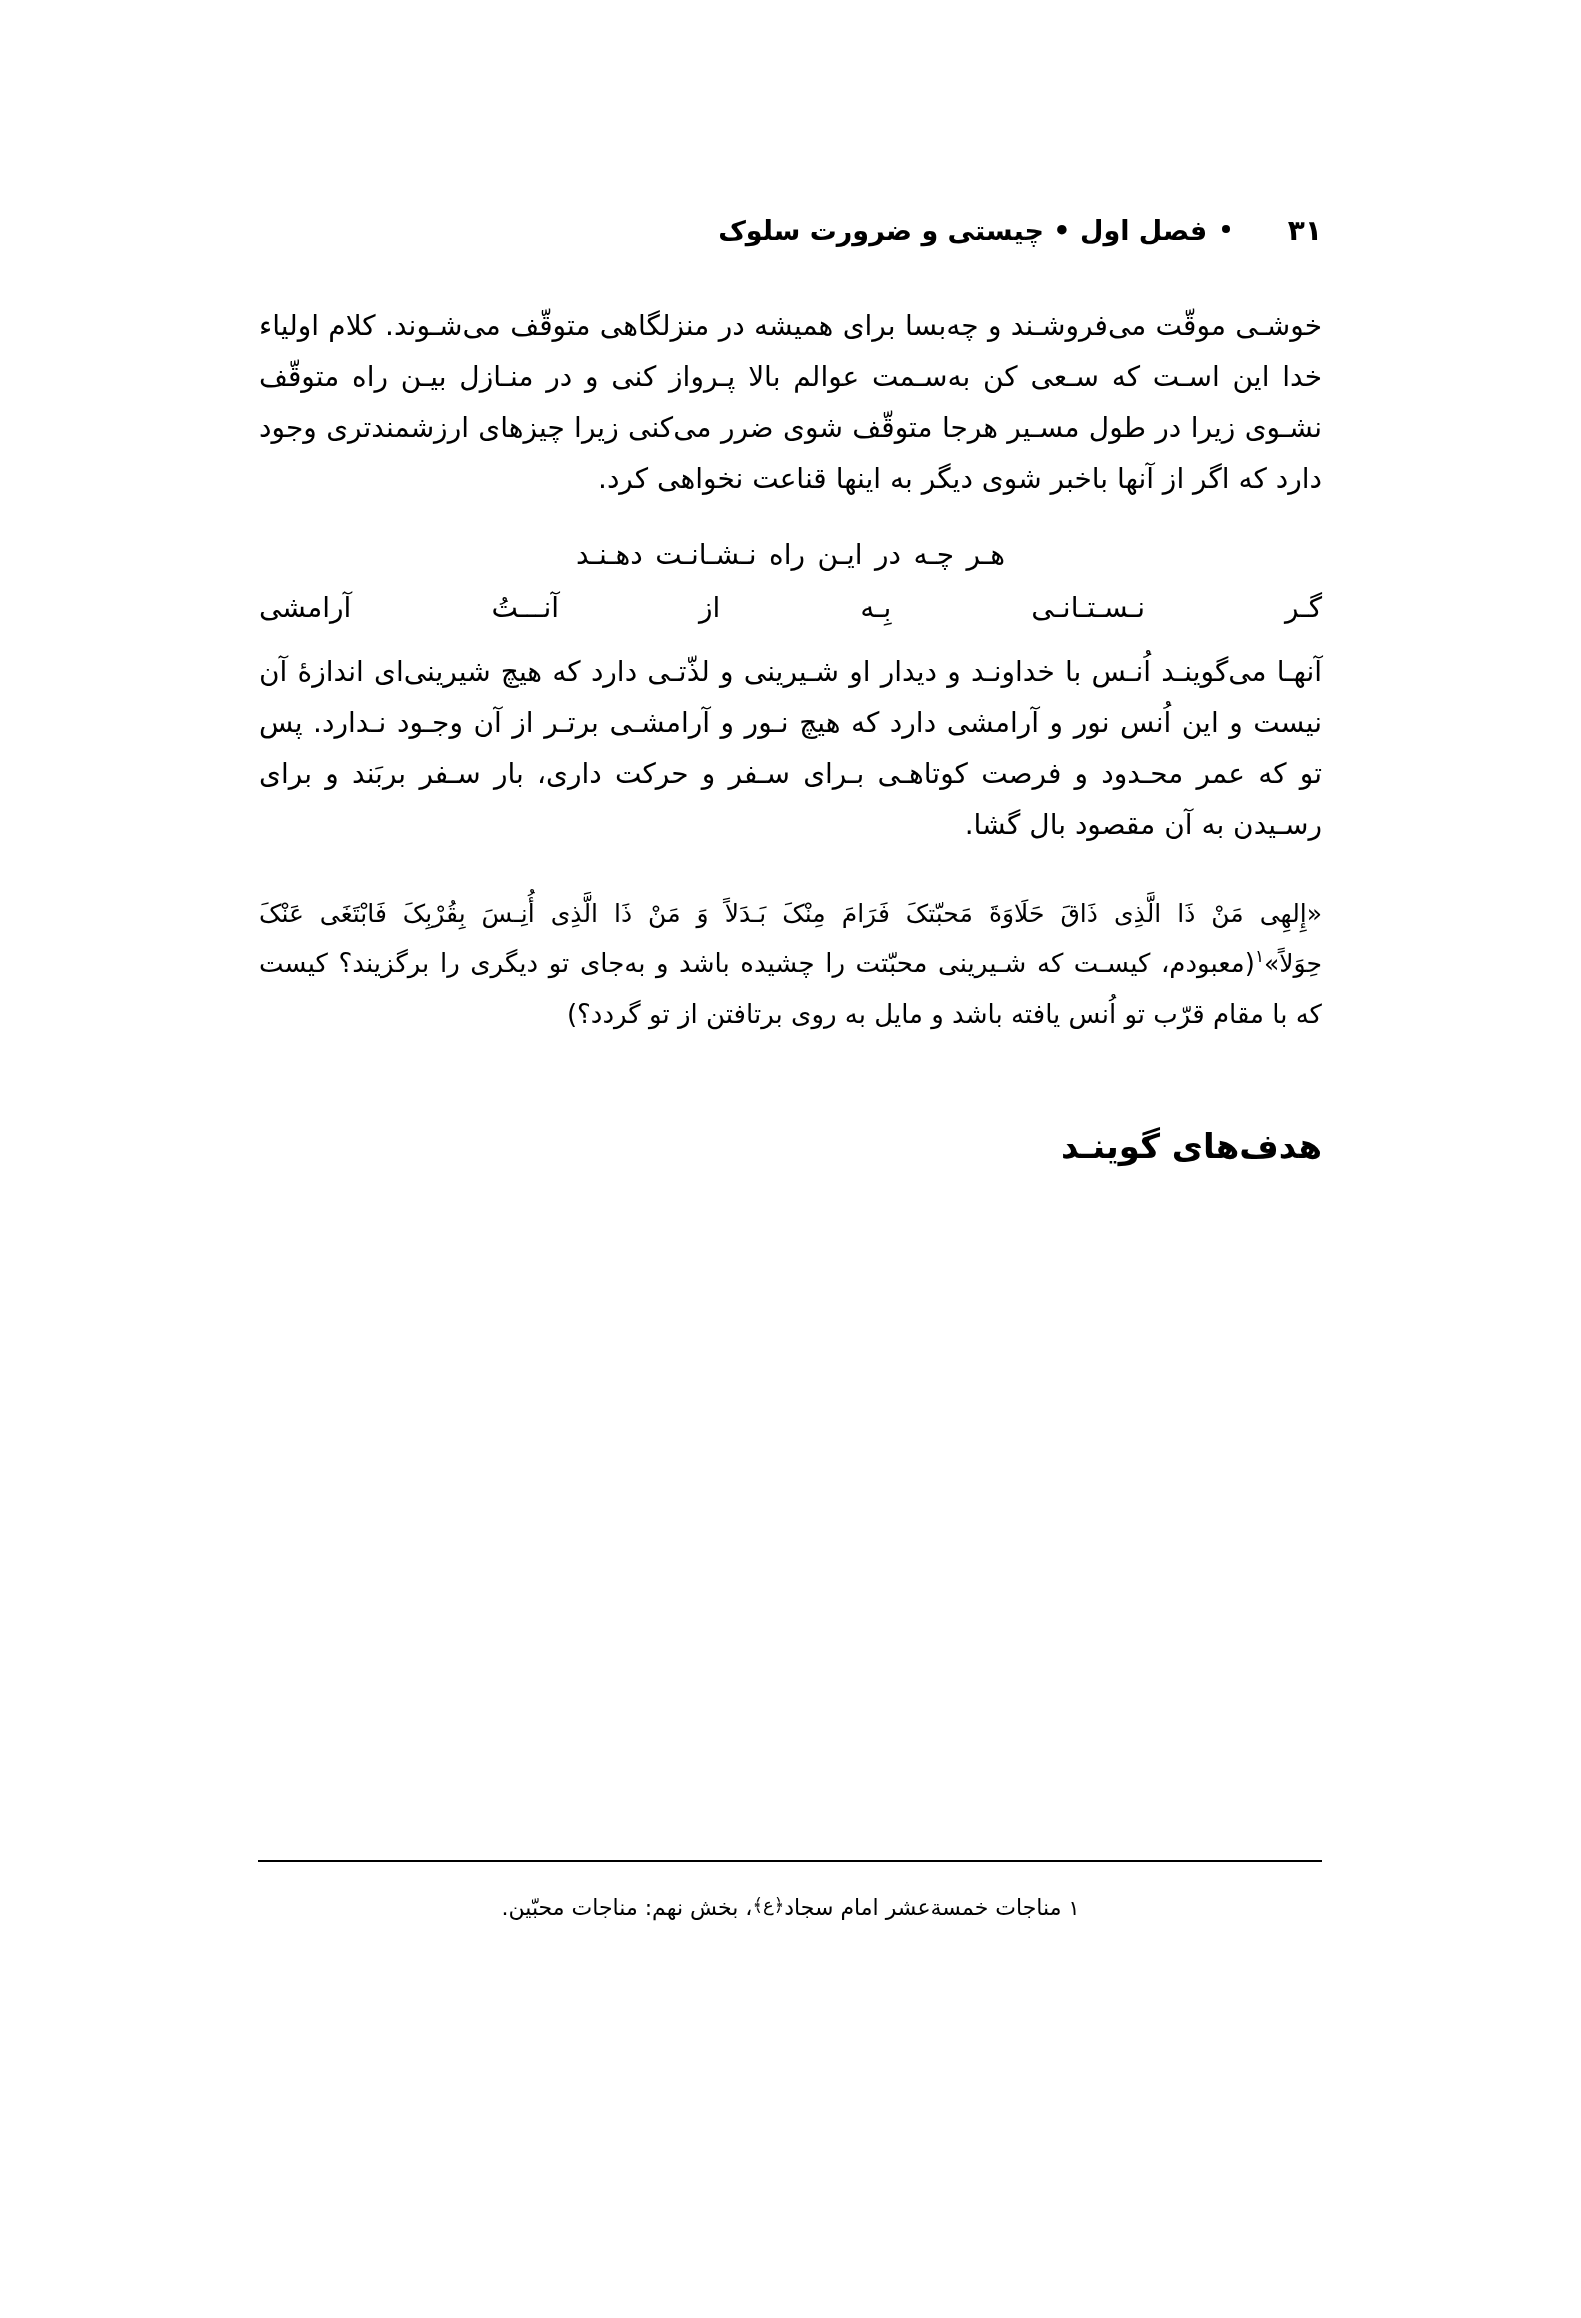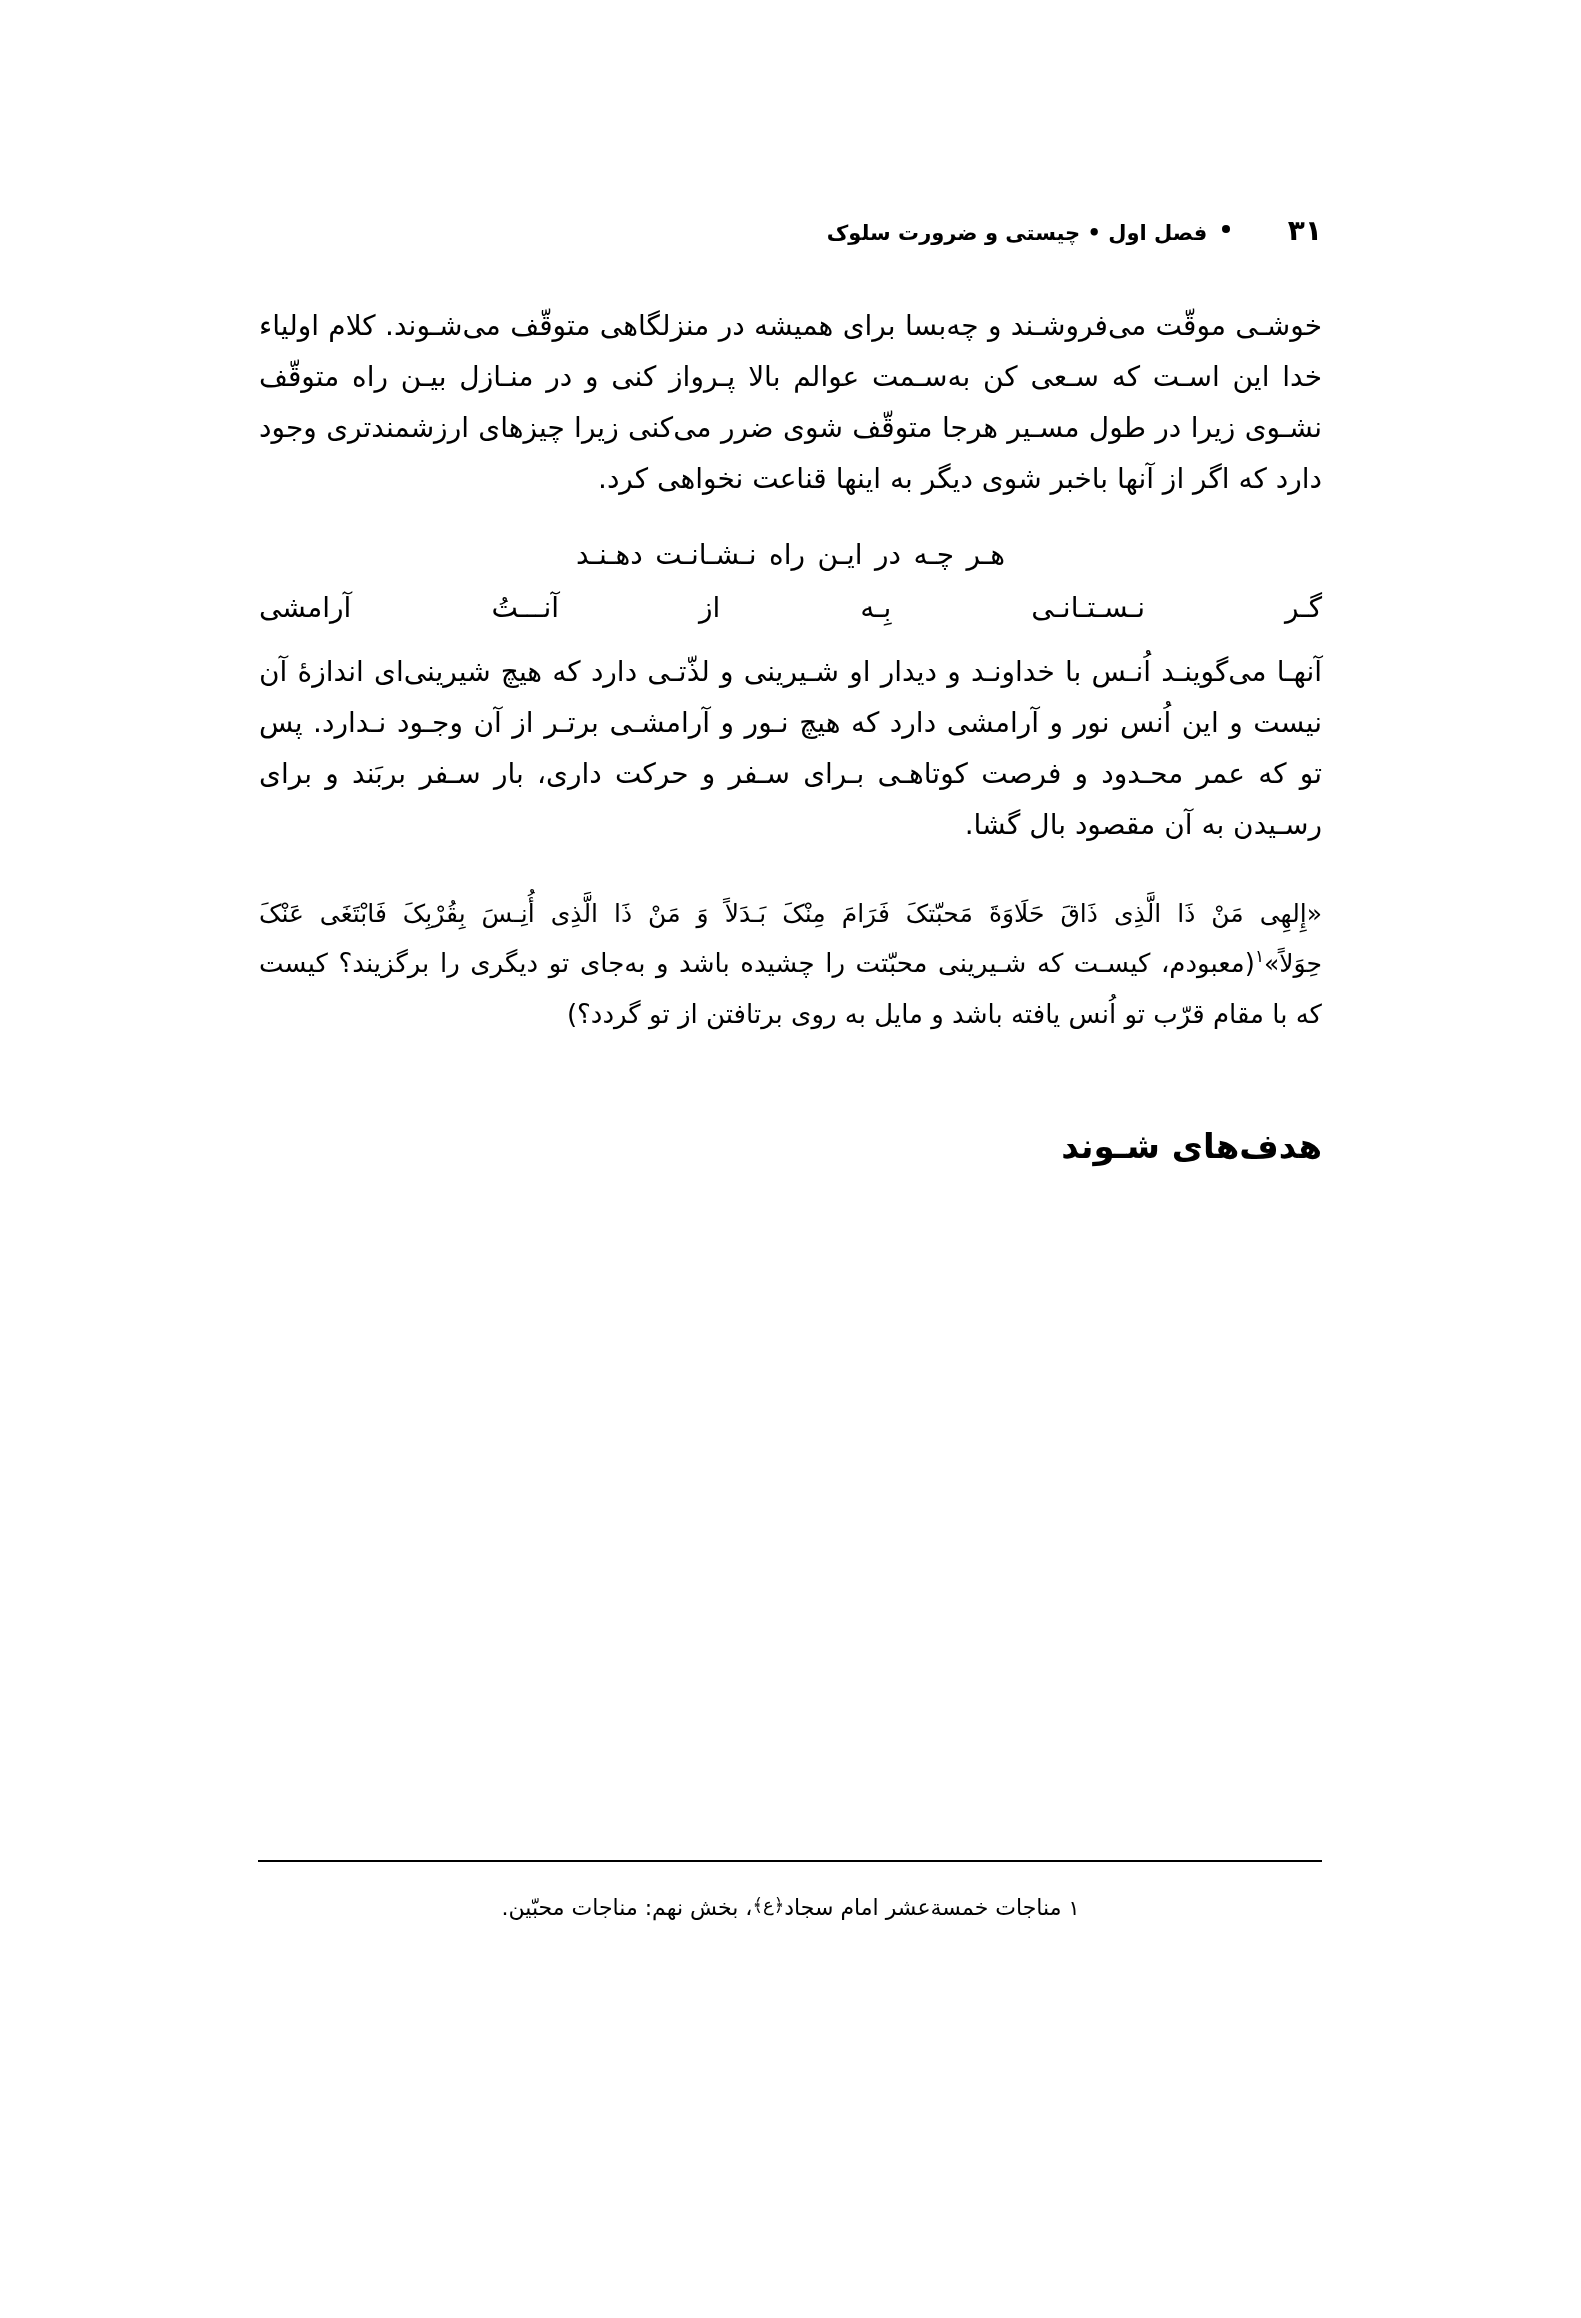--- a/index.html
+++ b/index.html
@@ -30,21 +30,21 @@
     flex-direction: row;
     align-items: baseline;
     justify-content: flex-start;
     font-size: 27px;
     font-weight: bold;
     letter-spacing: 0;
     margin-bottom: 54px;
     direction: rtl;
   }
   .header-title {
-    font-size: 21px;
+    font-size: 27px;
     font-weight: bold;
     white-space: nowrap;
   }
   .header-dot {
     display: inline-block;
     width: 8px;
     height: 8px;
     border-radius: 50%;
     background: #000;
     margin: 0 14.3px;
@@ -161,21 +161,21 @@
     </div>
 
     <div class="para-block">
       <p class="body">آنهـا می‌گوینـد اُنـس با خداونـد و دیدار او شـیرینی و لذّتـی دارد که هیچ شیرینی‌ای اندازهٔ آن نیست و این اُنس نور و آرامشی دارد که هیچ نـور و آرامشـی برتـر از آن وجـود نـدارد. پس تو که عمر محـدود و فرصت کوتاهـی بـرای سـفر و حرکت داری، بار سـفر بربَند و برای رسـیدن به آن مقصود بال گشا.</p>
     </div>
 
     <div class="arabic-quote">
       <span class="arabic-seg">«إِلهِی مَنْ ذَا الَّذِی ذَاقَ حَلَاوَةَ مَحبّتکَ فَرَامَ مِنْکَ بَـدَلاً وَ مَنْ ذَا الَّذِی أُنِـسَ بِقُرْبِکَ فَابْتَغَی عَنْکَ حِوَلاً»</span><span class="sup">۱</span><span>(معبودم، کیسـت که شـیرینی محبّتت را چشیده باشد و به‌جای تو دیگری را برگزیند؟ کیست که با مقام قرّب تو اُنس یافته باشد و مایل به روی برتافتن از تو گردد؟)</span>
     </div>
 
-    <h2 class="section">هدف‌های شـوند</h2>
+    <h2 class="section">هدف‌های گوینـد</h2>
 
 
   </div>
 
   <div class="footnote-wrap">
     <div class="footnote-rule"></div>
     <div class="footnote">
       <span class="fn-num">۱</span>
       <span>مناجات خمسة‌عشر امام سجاد</span><span class="fn-sym">﴿ع﴾</span><span>، بخش نهم: مناجات محبّین.</span>
     </div>

